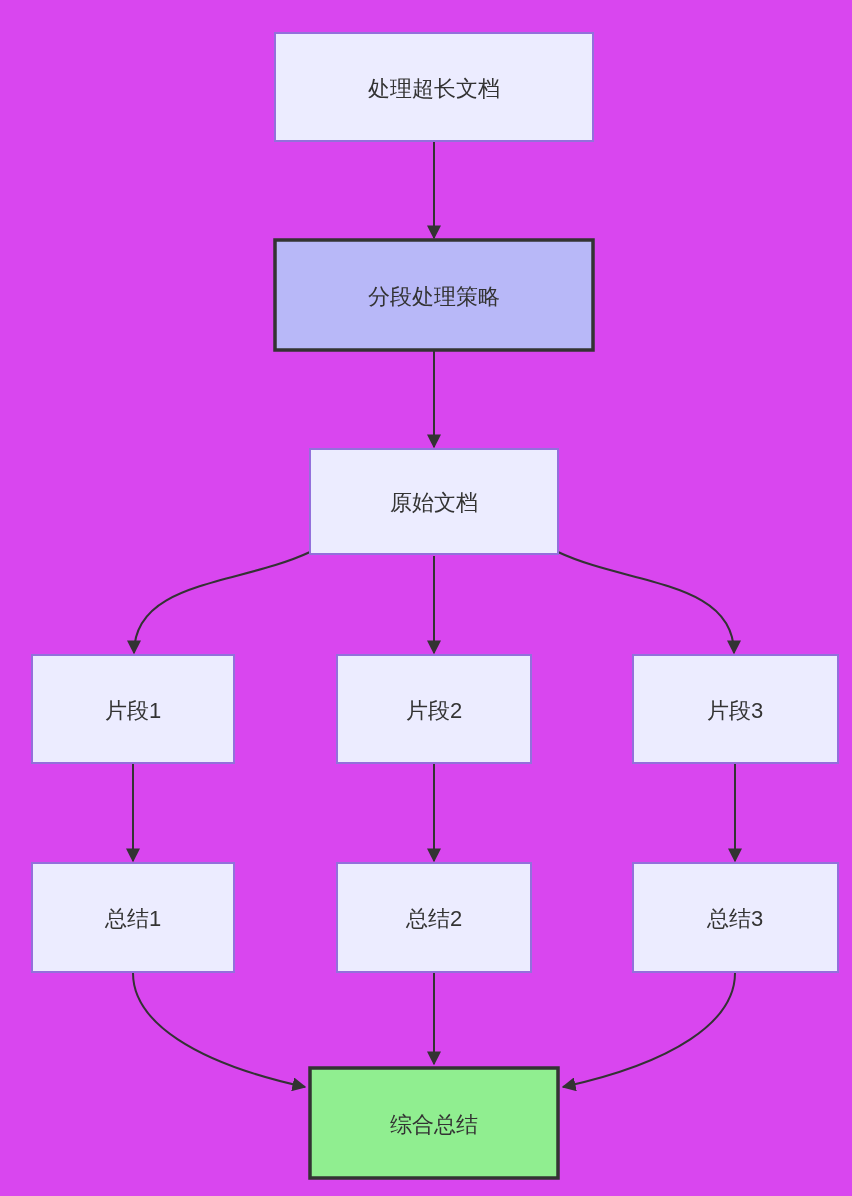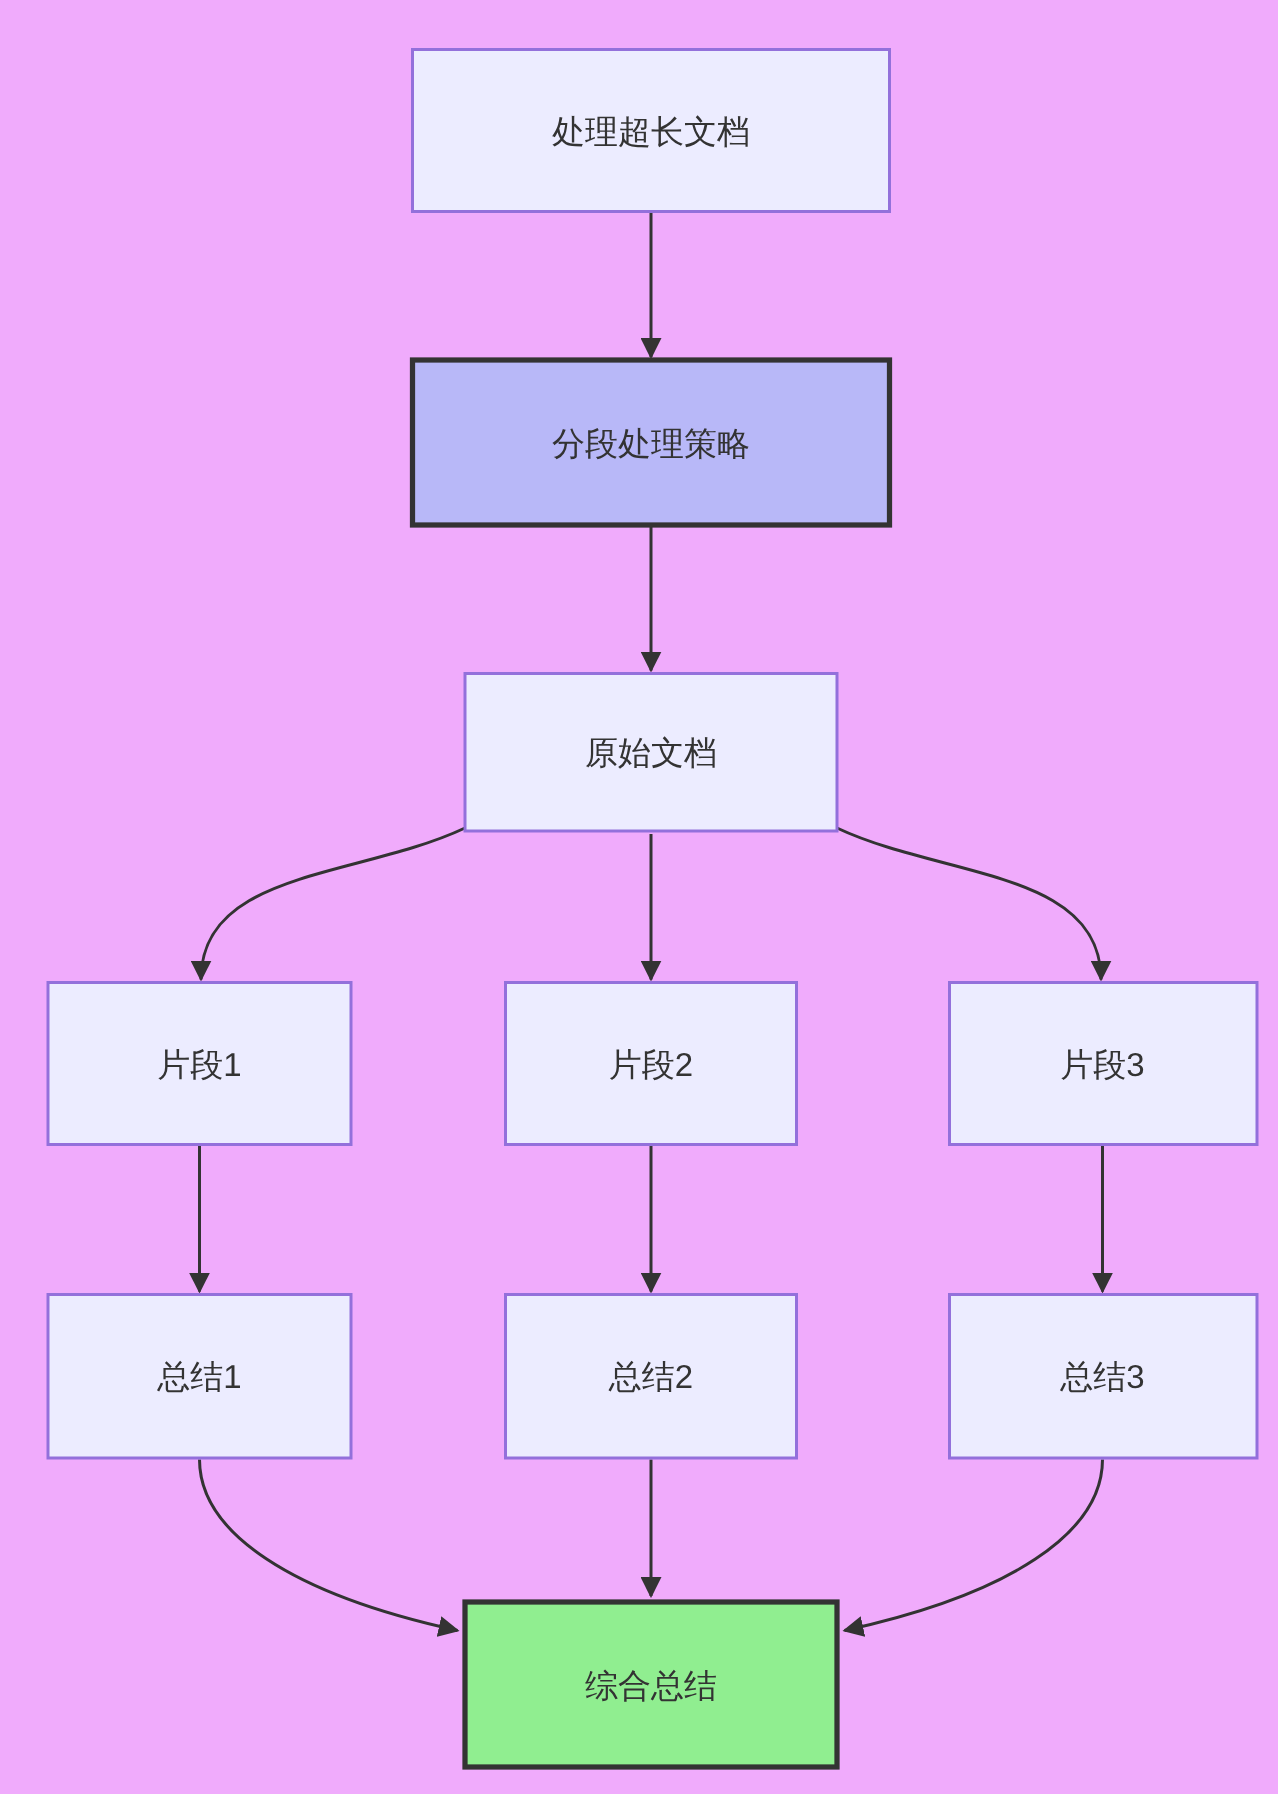--- a/index.html
+++ b/index.html
@@ -4,21 +4,21 @@
 <style>
   html, body {
     margin: 0;
     padding: 0;
     background: #ffffff;
   }
   .canvas-wrap {
     width: 852px;
     height: 1196px;
     position: relative;
-    background: #f0abfc;
+    background: #d946ef;
     overflow: hidden;
     text-decoration: underline;
   }
   svg {
     display: block;
     font-family: "Liberation Sans", "DejaVu Sans", sans-serif;
   }
   svg text {
     font-size: 22px;
     fill: #333333;

